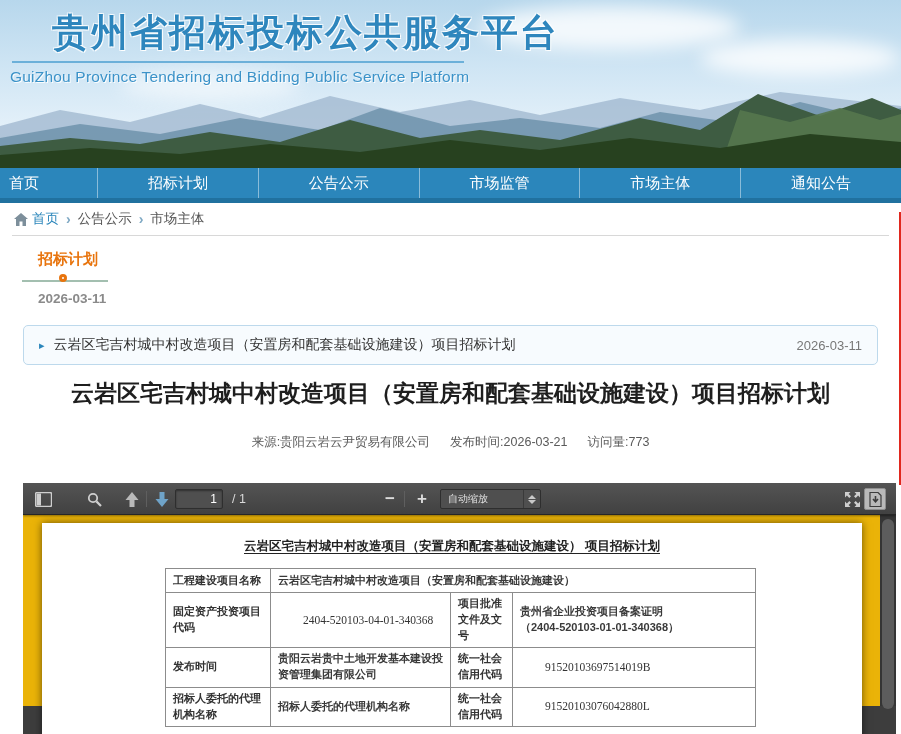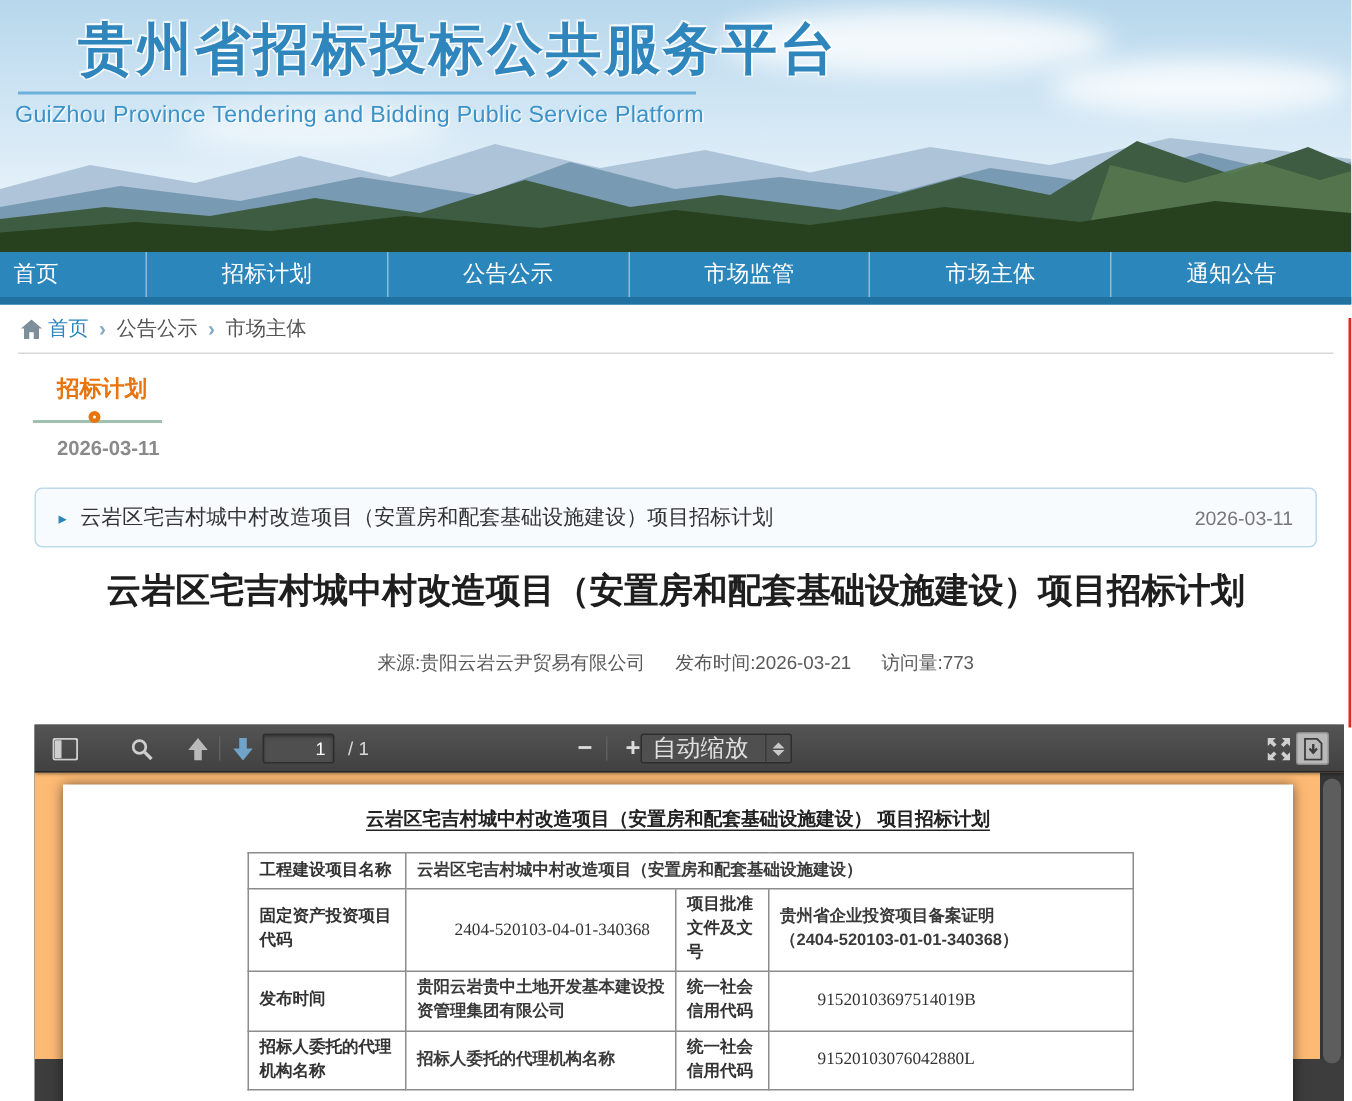--- a/index.html
+++ b/index.html
@@ -89,31 +89,31 @@
   .tb-sep { position: absolute; top: 8px; width: 1px; height: 16px; background: #5f5f5f; }
   .page-input {
     position: absolute; left: 152px; top: 6px; width: 48px; height: 20px;
     background: #4f4f4f; border: 1px solid #2e2e2e; border-radius: 2px;
     color: #fff; font-size: 12px; text-align: right; line-height: 18px; padding-right: 5px;
     box-shadow: inset 0 1px 2px rgba(0,0,0,.4);
   }
   .page-total { position: absolute; left: 209px; top: 9px; color: #d9d9d9; font-size: 12.5px; cursor: default; }
   .zoom-glyph { color: #dcdcdc; font-size: 17px; font-weight: bold; top: 4px; width: 18px; height: 24px; }
   .scale-select {
-    position: absolute; left: 404px; top: 6px; width: 101px; height: 20px;
+    position: absolute; left: 417px; top: 6px; width: 101px; height: 20px;
     background: #4f4f4f; border: 1px solid #2e2e2e; border-radius: 2px;
-    color: #e0e0e0; font-size: 16px; display: flex; align-items: center; padding-left: 7px; cursor: pointer;
+    color: #e0e0e0; font-size: 10px; display: flex; align-items: center; padding-left: 7px; cursor: pointer;
   }
   .scale-arrows { margin-left: auto; display: flex; flex-direction: column; align-items: center; border-left: 1px solid #3a3a3a; padding: 0 4px; height: 100%; justify-content: center; gap: 1px; }
   .scale-arrows i { width: 0; height: 0; border-left: 4px solid transparent; border-right: 4px solid transparent; display: block; }
   .scale-arrows .up { border-bottom: 4px solid #c9c9c9; }
   .scale-arrows .dn { border-top: 4px solid #c9c9c9; }
   .download-btn { right: 10px; top: 5px; width: 22px; height: 22px; background: #b9b9b9; border: 1px solid #8e8e8e; border-radius: 2px; }
 
-  .pdf-body { position: relative; height: 191px; background: #fdba74; }
+  .pdf-body { position: relative; height: 191px; background: #eab308; }
   .pdf-page {
     position: absolute; left: 19px; top: 8px; width: 820px; height: 280px;
     background: #fff; box-shadow: 0 0 8px rgba(0,0,0,.55);
   }
   .pdf-scrollbar { position: absolute; right: 0; top: 0; width: 16px; height: 100%; background: #353535; }
   .pdf-scroll-thumb { position: absolute; left: 2px; top: 4px; width: 12px; height: 190px; background: #5d5d5d; border-radius: 6px; }
 
   
   .doc-title { margin-top: 15px; text-align: center; font-size: 12.5px; font-weight: bold; color: #222; text-decoration: underline; text-underline-offset: 3px; }
   .doc-table { margin: 13px 0 0 123px; width: 590px; border-collapse: collapse; table-layout: fixed; font-size: 11px; color: #333; }

